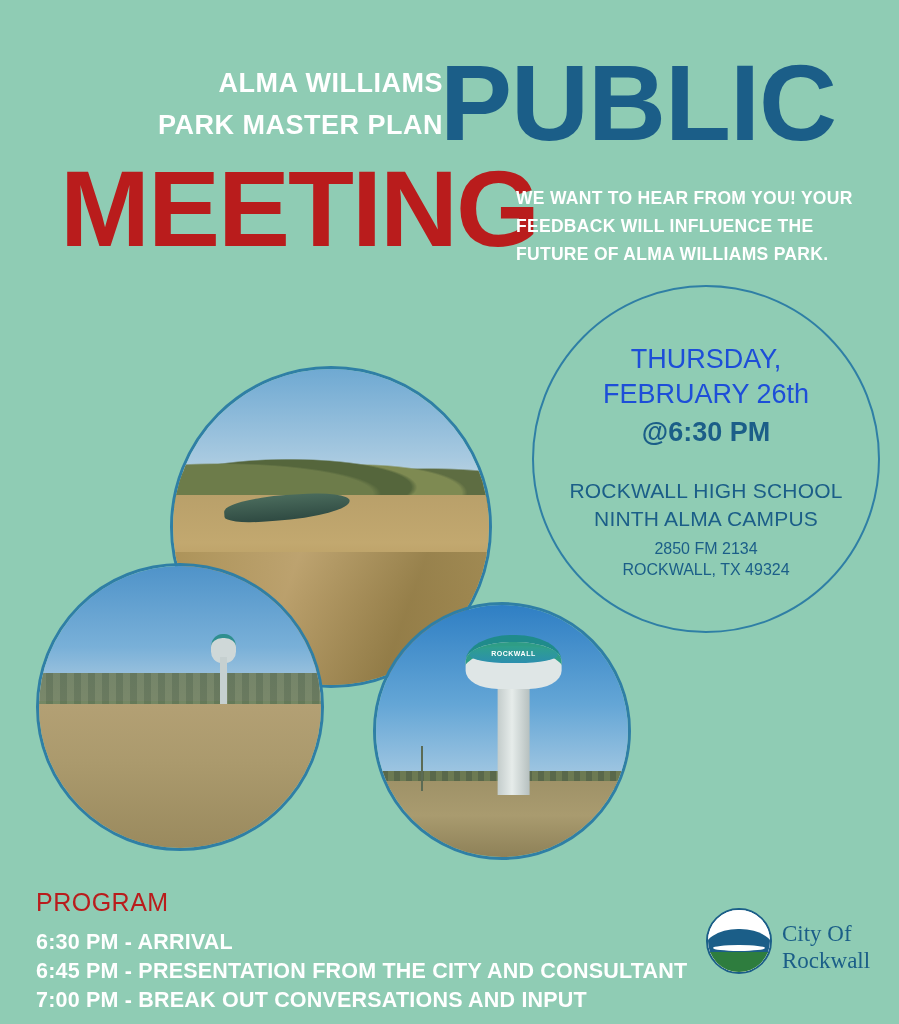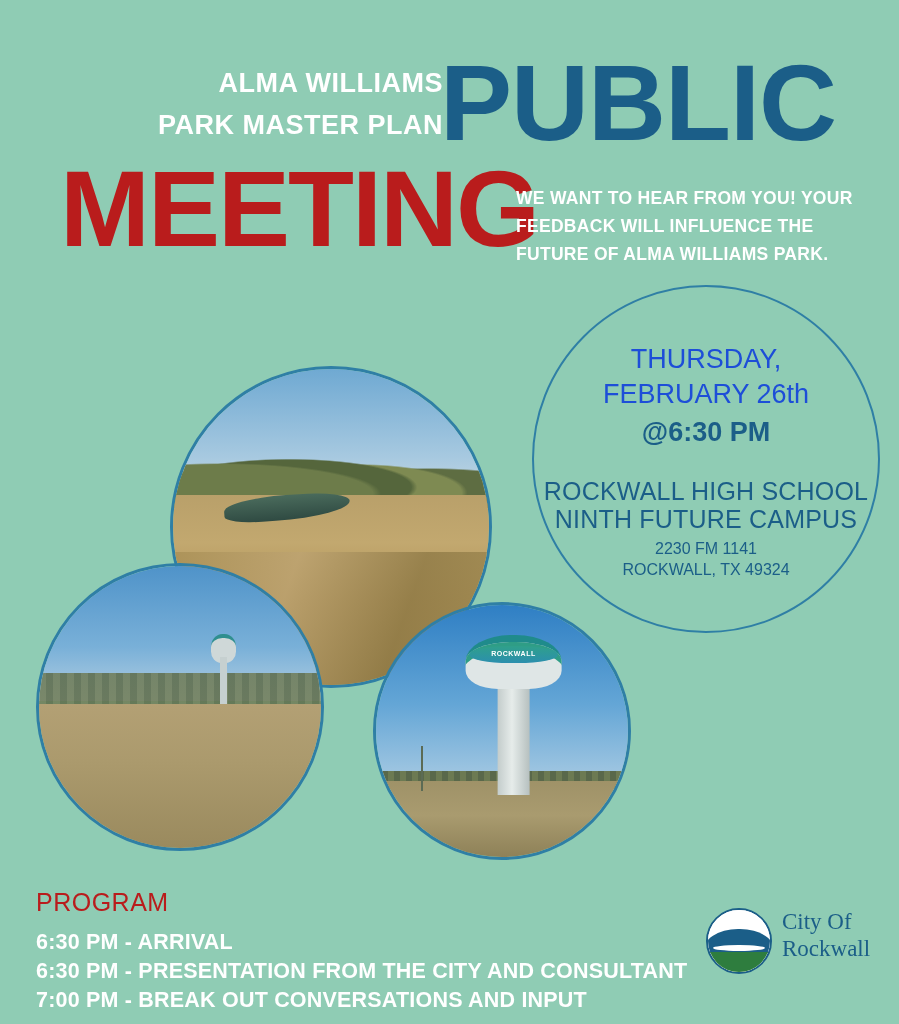--- a/index.html
+++ b/index.html
@@ -102,21 +102,21 @@
   }
   .info-time {
     margin-top: 3px;
     font-size: 27px;
     font-weight: bold;
     line-height: 34px;
     text-align: center;
   }
   .info-venue {
     margin-top: 28px;
-    font-size: 25px;
+    font-size: 21px;
     line-height: 28px;
     letter-spacing: 0.2px;
   }
   .info-address {
     margin-top: 5px;
     font-size: 16px;
     line-height: 21px;
   }
 
   
@@ -266,21 +266,21 @@
     letter-spacing: 0.2px;
     white-space: nowrap;
   }
 
   
   .logo-wrap {
     position: absolute;
     left: 706px;
     top: 908px;
     display: flex;
-    align-items: flex-start;
+    align-items: flex-end;
   }
   .logo-mark {
     width: 62px;
     height: 62px;
     border-radius: 50%;
     background: #ffffff;
     border: 2px solid #1b5e88;
     position: relative;
     overflow: hidden;
     flex: 0 0 auto;
@@ -322,24 +322,24 @@
   </div>
 
   <div class="info-circle">
     <div class="info-date">
       <div>THURSDAY,</div>
       <div>FEBRUARY 26th</div>
     </div>
     <div class="info-time">@6:30 PM</div>
     <div class="info-venue">
       <div>ROCKWALL HIGH SCHOOL</div>
-      <div>NINTH FUTURE CAMPUS</div>
+      <div>NINTH ALMA CAMPUS</div>
     </div>
     <div class="info-address">
-      <div>2230 FM 1141</div>
+      <div>2850 FM 2134</div>
       <div>ROCKWALL, TX 49324</div>
     </div>
   </div>
 
   <div class="photo photo-prairie">
     <div class="ph-inner">
       <div class="prairie-sky"></div>
       <div class="prairie-trees"></div>
       <div class="prairie-grass"></div>
       <div class="prairie-water"></div>
@@ -370,21 +370,21 @@
         <div class="tw-band"></div>
         <div class="tw-label">ROCKWALL</div>
       </div>
       <div class="tw-pole"></div>
     </div>
   </div>
 
   <div class="program">
     <div class="program-title">PROGRAM</div>
     <div class="program-line">6:30 PM - ARRIVAL</div>
-    <div class="program-line">6:30 PM - PRESENTATION FROM THE CITY AND CONSULTANT</div>
+    <div class="program-line">6:45 PM - PRESENTATION FROM THE CITY AND CONSULTANT</div>
     <div class="program-line">7:00 PM - BREAK OUT CONVERSATIONS AND INPUT</div>
   </div>
 
   <div class="logo-wrap">
     <div class="logo-mark">
       <div class="lm-sky"></div>
       <div class="lm-hill"></div>
       <div class="lm-wave"></div>
       <div class="lm-water"></div>
     </div>

